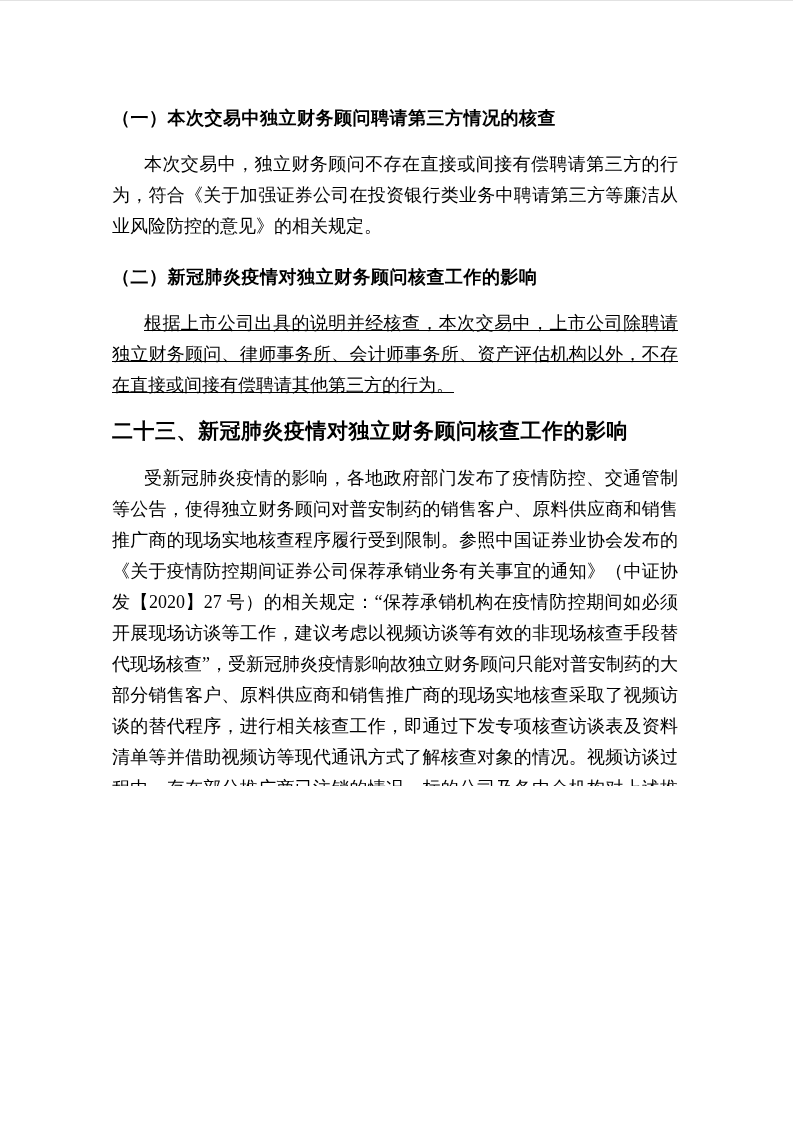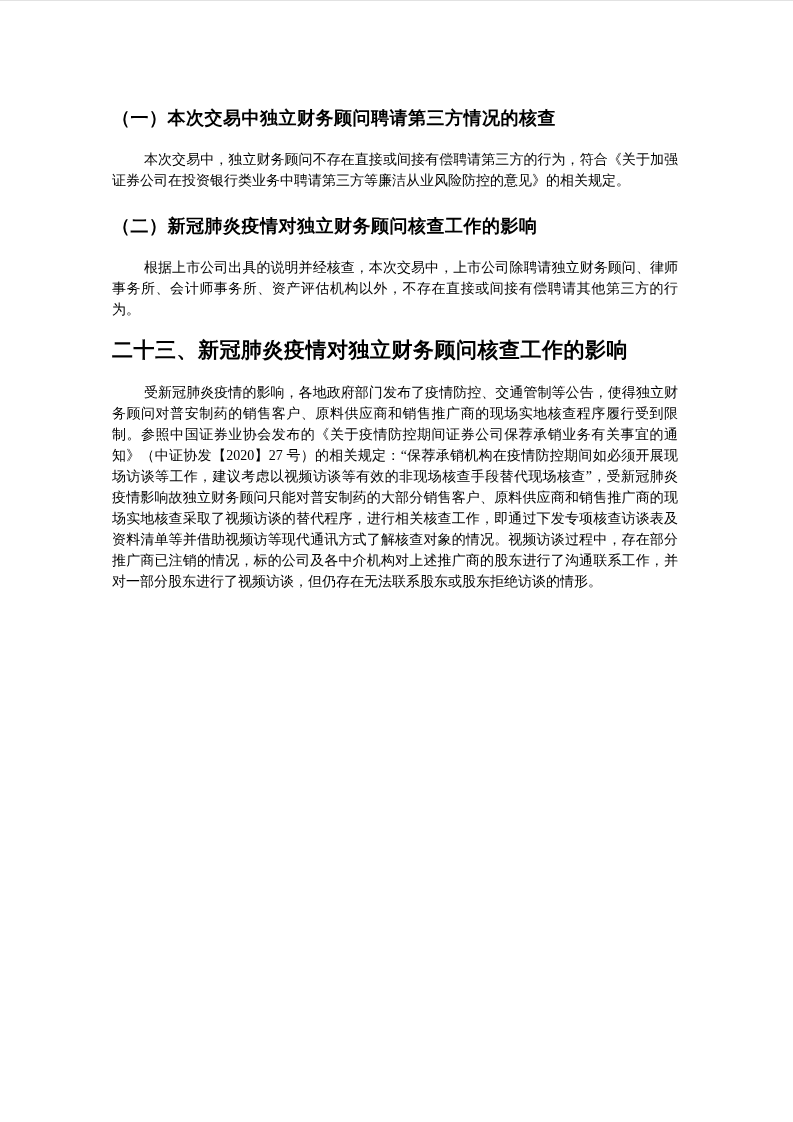--- a/index.html
+++ b/index.html
@@ -30,27 +30,27 @@
   }
   .h-main {
     font-family: Liberation Serif, serif;
     font-weight: bold;
     font-size: 21px;
     line-height: 30px;
     letter-spacing: 0.5px;
     margin: 0 0 17px 0;
   }
   .body-para {
-    font-size: 14px;
-    line-height: 21px;
+    font-size: 18px;
+    line-height: 31px;
     text-align: justify;
     text-indent: 32px;
     margin: 0 0 22px 0;
   }
-  .sec2 .body-para { margin-bottom: 15px; }
+  .sec2 .body-para { margin-bottom: 15px; text-decoration: underline; }
   .sec3 .body-para { margin-bottom: 0; }
   .page-number {
     position: absolute;
     left: 0;
     right: 0;
     top: 1024px;
     text-align: center;
     font-size: 13.5px;
     line-height: 16px;
     font-family: Liberation Sans, sans-serif;

